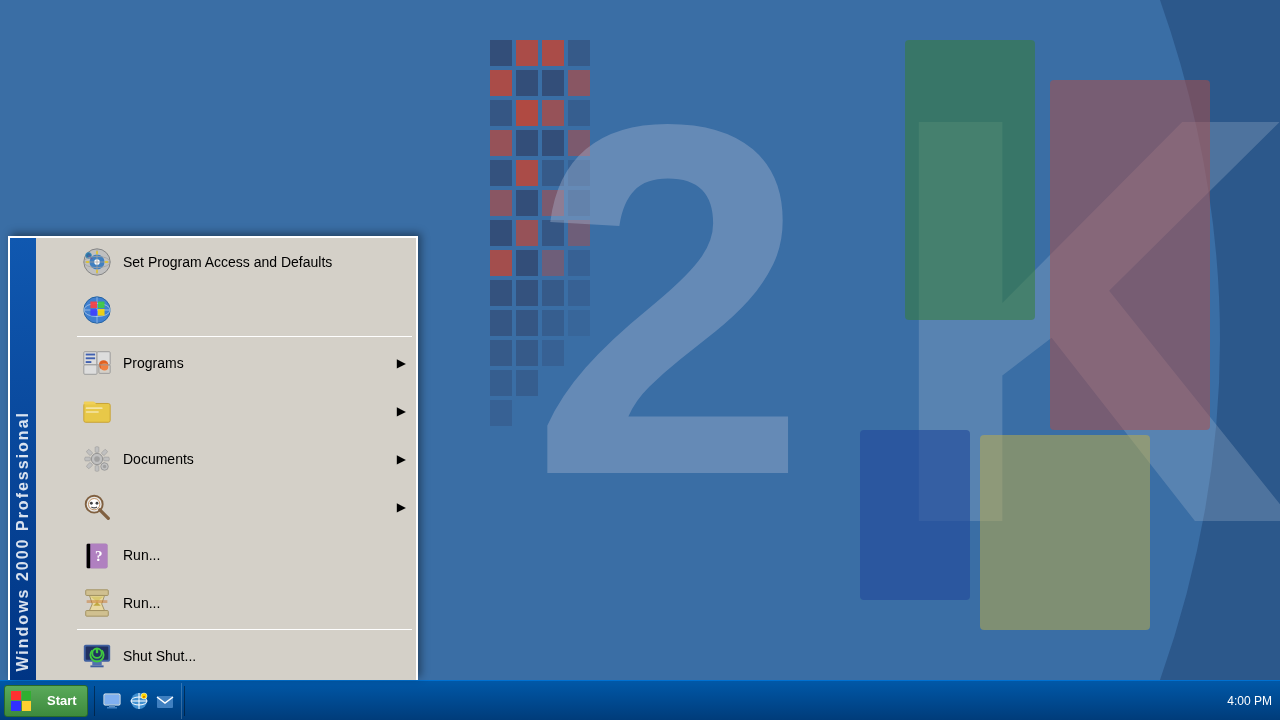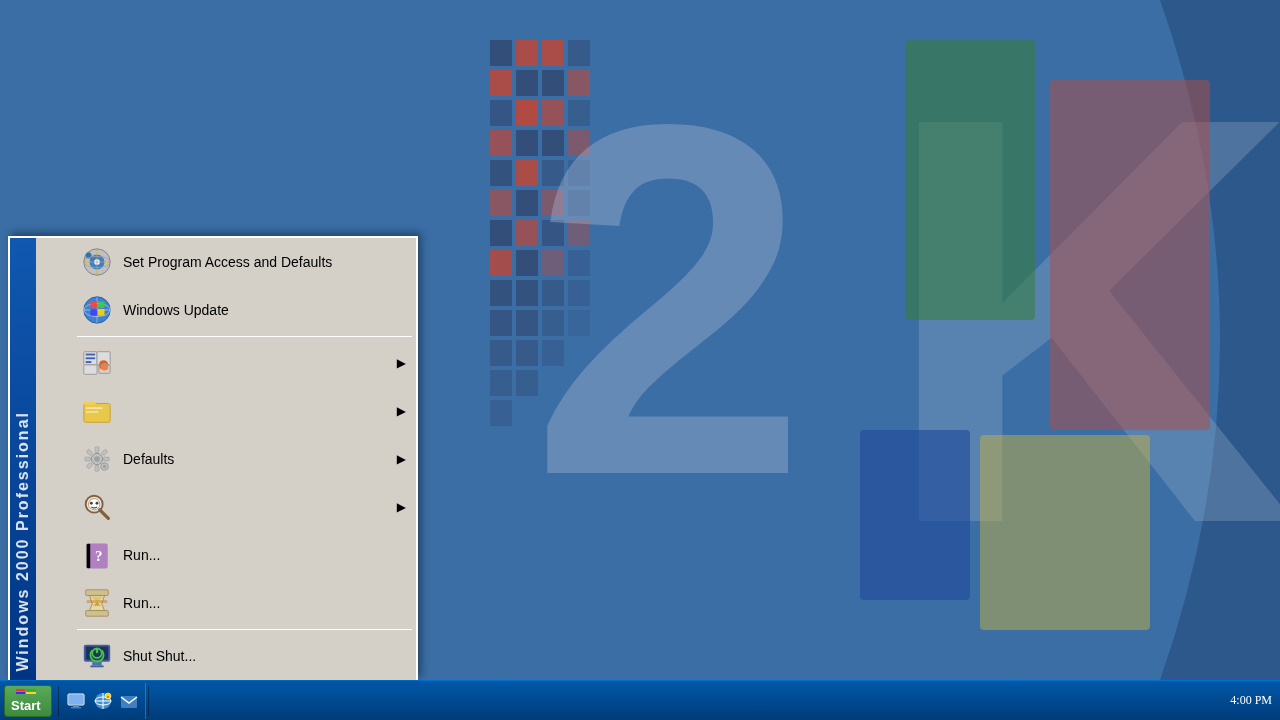--- a/index.html
+++ b/index.html
@@ -33,33 +33,32 @@
       background: linear-gradient(to bottom, #0058a8 0%, #003c7a 100%);
       border-top: 1px solid #0070d0;
       display: flex;
       align-items: center;
       z-index: 100;
     }
 
     .start-button {
       display: flex;
       align-items: center;
-      gap: 4px;
+      gap: 16px;
       padding: 3px 10px 3px 6px;
       margin: 2px 4px;
       background: linear-gradient(to bottom, #5aaa5a 0%, #3d8a3d 100%);
       border: 1px solid #2a6a2a;
       border-radius: 3px;
       cursor: pointer;
       color: white;
       font-weight: bold;
       font-size: 13px;
       font-family: Tahoma, Arial, sans-serif;
       height: 32px;
-      flex-direction: column;
     }
 
     .start-flag-icon {
       width: 20px;
       height: 20px;
       display: grid;
       grid-template-columns: 1fr 1fr;
       grid-template-rows: 1fr 1fr;
       gap: 1px;
     }
@@ -308,40 +307,40 @@
           <ellipse cx="17" cy="17" rx="14" ry="7" fill="none" stroke="rgba(255,255,255,0.6)" stroke-width="0.8"></ellipse>
           <line x1="3" y1="17" x2="31" y2="17" stroke="rgba(255,255,255,0.6)" stroke-width="0.8"></line>
           <line x1="17" y1="3" x2="17" y2="31" stroke="rgba(255,255,255,0.5)" stroke-width="0.8"></line>
 
           <rect x="10" y="8" width="7" height="7" fill="#ff4040" opacity="0.9"></rect>
           <rect x="18" y="8" width="7" height="7" fill="#40cc40" opacity="0.9"></rect>
           <rect x="10" y="16" width="7" height="7" fill="#4040ff" opacity="0.9"></rect>
           <rect x="18" y="16" width="7" height="7" fill="#ffd700" opacity="0.9"></rect>
         </svg>
       </div>
-      <span class="menu-label">Windows Update</span>
     </div>
 
     <div class="menu-separator"></div>
 
     <div class="menu-item">
       <div class="menu-icon">
         <svg width="34" height="34" viewBox="0 0 34 34">
           <rect x="3" y="5" width="14" height="14" fill="#ddd" stroke="#999" stroke-width="1" rx="1"></rect>
           <rect x="5" y="7" width="10" height="2" fill="#4060b0"></rect>
           <rect x="5" y="11" width="10" height="2" fill="#4060b0"></rect>
           <rect x="5" y="15" width="6" height="2" fill="#4060b0"></rect>
           <rect x="17" y="5" width="14" height="14" fill="#ddd" stroke="#999" stroke-width="1" rx="1"></rect>
           <rect x="3" y="19" width="14" height="10" fill="#ddd" stroke="#999" stroke-width="1" rx="1"></rect>
 
           <circle cx="24" cy="19" r="5" fill="#e06020"></circle>
           <circle cx="25" cy="21" r="4" fill="#f08040"></circle>
           <rect x="19" y="19" width="12" height="9" fill="none" stroke="#999" stroke-width="1" rx="1"></rect>
         </svg>
       </div>
+      <span class="menu-label">Programs</span>
       <span class="menu-arrow">▶</span>
     </div>
 
     <div class="menu-item">
       <div class="menu-icon">
         <svg width="34" height="34" viewBox="0 0 34 34">
 
           <rect x="3" y="9" width="28" height="20" fill="#e8c848" stroke="#c8a030" stroke-width="1" rx="2"></rect>
           <path d="M3 9 L3 8 Q3 7 4 7 L13 7 Q14 7 15 8 L16 10 L3 10 Z" fill="#f0d058"></path>
           <rect x="5" y="13" width="18" height="2" fill="rgba(255,255,255,0.5)" rx="1"></rect>
@@ -363,21 +362,21 @@
           <rect x="24" y="15" width="6" height="4" fill="#c0c0c0" stroke="#909090" stroke-width="0.5" rx="1"></rect>
           <rect x="7" y="7" width="4" height="6" fill="#c0c0c0" stroke="#909090" stroke-width="0.5" rx="1" transform="rotate(-45 9 10)"></rect>
           <rect x="23" y="7" width="4" height="6" fill="#c0c0c0" stroke="#909090" stroke-width="0.5" rx="1" transform="rotate(45 25 10)"></rect>
           <rect x="7" y="21" width="4" height="6" fill="#c0c0c0" stroke="#909090" stroke-width="0.5" rx="1" transform="rotate(45 9 24)"></rect>
           <rect x="23" y="21" width="4" height="6" fill="#c0c0c0" stroke="#909090" stroke-width="0.5" rx="1" transform="rotate(-45 25 24)"></rect>
 
           <circle cx="25" cy="25" r="4" fill="#c0c0c0" stroke="#909090" stroke-width="0.8"></circle>
           <circle cx="25" cy="25" r="1.8" fill="#a0a0a0"></circle>
         </svg>
       </div>
-      <span class="menu-label">Defaults</span>
+      <span class="menu-label">Documents</span>
       <span class="menu-arrow">▶</span>
     </div>
 
     <div class="menu-item">
       <div class="menu-icon">
         <svg width="34" height="34" viewBox="0 0 34 34">
 
           <circle cx="14" cy="14" r="9" fill="#e8e8e8" stroke="#806040" stroke-width="2"></circle>
           <circle cx="14" cy="14" r="6" fill="white" stroke="#c09060" stroke-width="1"></circle>
           <line x1="20" y1="20" x2="29" y2="29" stroke="#806040" stroke-width="3.5" stroke-linecap="round"></line>
@@ -482,16 +481,16 @@
     <div class="taskbar-icon" title="Outlook Express">
       <svg width="20" height="20" viewBox="0 0 20 20">
         <rect x="2" y="5" width="16" height="12" fill="#4080c0" rx="1"></rect>
         <path d="M2 6 L10 12 L18 6" fill="none" stroke="white" stroke-width="1.5"></path>
       </svg>
     </div>
   </div>
 
   <div style="width:1px; height:30px; background:rgba(0,0,0,0.4); margin:0 2px;"></div>
 
-  <div style="margin-left:auto; color:white; font-size:12px; padding-right:8px; font-family:Liberation Serif, serif;">
+  <div style="margin-left:auto; color:white; font-size:12px; padding-right:8px; font-family:Liberation Sans, sans-serif;">
     <span>4:00 PM</span>
   </div>
 </div>
 
 </body></html>

